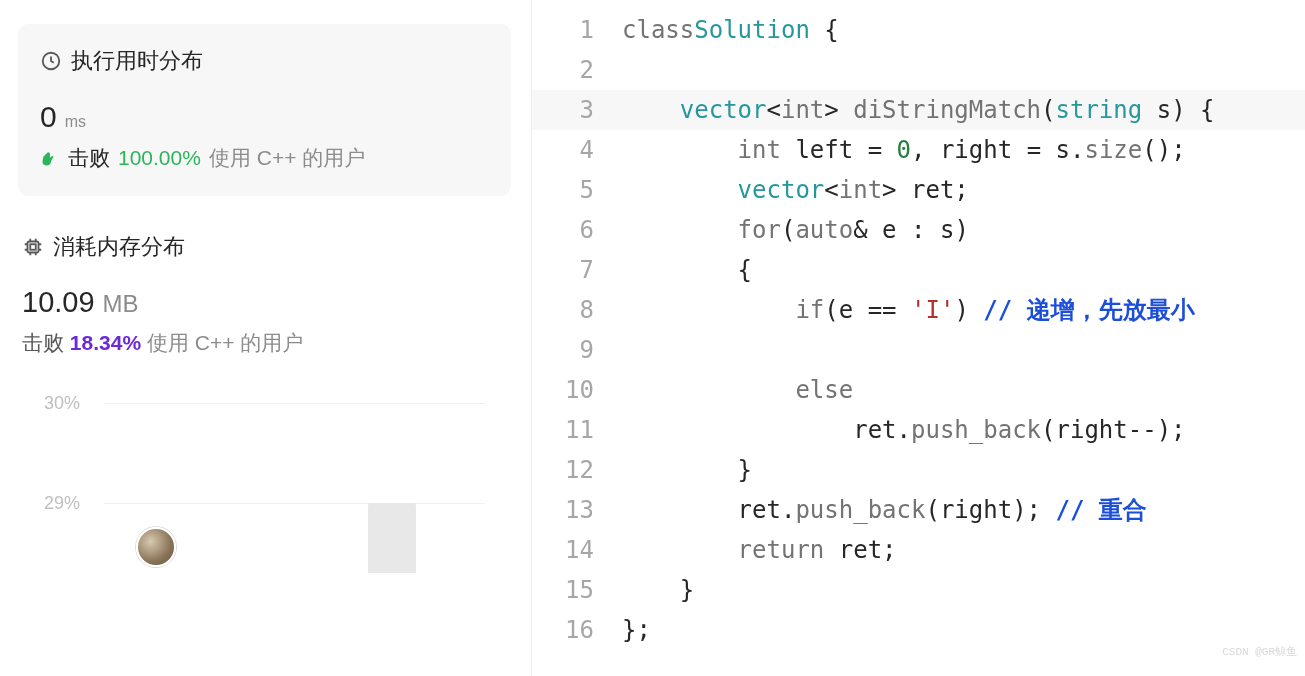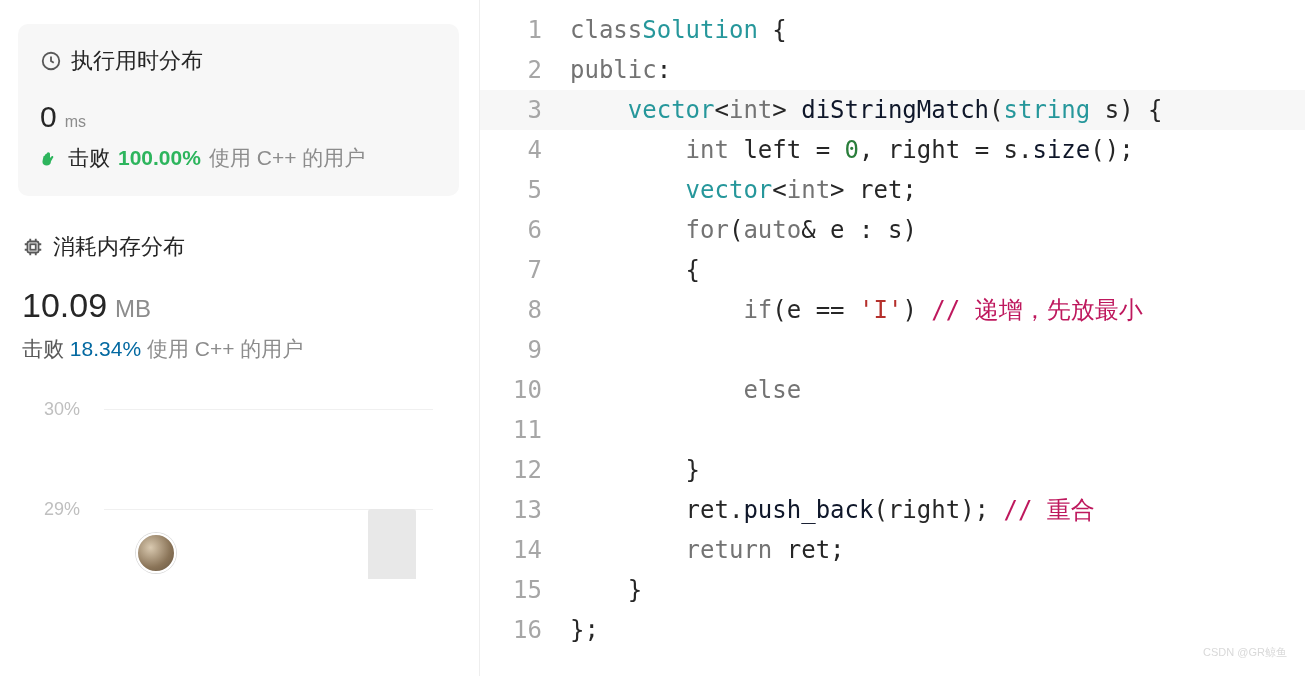--- a/index.html
+++ b/index.html
@@ -6,21 +6,21 @@
   body {
     font-family: -apple-system, BlinkMacSystemFont, "Segoe UI", "PingFang SC", "Microsoft YaHei", sans-serif;
     background: #fff;
     width: 1305px;
     height: 676px;
     overflow: hidden;
     display: flex;
     color: #262626;
   }
   .left-panel {
-    width: 480px;
+    width: 532px;
     padding: 10px 0 0 0;
     border-right: 1px solid #eee;
     position: relative;
   }
   .card {
     background: #f7f7f7;
     border-radius: 10px;
     margin: 14px 20px 30px 18px;
     padding: 22px 22px 24px 22px;
   }
@@ -42,35 +42,35 @@
   .metric-value { font-size: 30px; color: #262626; font-weight: 500; }
   .metric-unit { font-size: 16px; color: #8c8c8c; }
   .beat-line {
     display: flex;
     align-items: center;
     gap: 8px;
     font-size: 21px;
     margin-top: 10px;
   }
   .beat-line .clap { color: #2db55d; font-size: 21px; }
-  .beat-line .pct { color: #2db55d; font-weight: 700; }
+  .beat-line .pct { color: #2db55d; font-weight: 400; }
   .beat-line .rest { color: #8c8c8c; }
   .block2 {
     margin: 0 20px 0 18px;
     padding: 6px 4px 0 4px;
   }
   .block2 .card-title { margin-bottom: 24px; }
-  .block2 .metric-value { font-size: 34px; }
+  .block2 .metric-value { font-size: 29px; }
   .block2 .metric-unit { font-size: 24px; }
   .beat-line2 {
     font-size: 21px;
     color: #595959;
     margin-top: 10px;
   }
-  .beat-line2 .pct { font-weight: 400; color: #0369a1; }
+  .beat-line2 .pct { font-weight: 700; color: #6d28d9; }
   .beat-line2 .rest { color: #8c8c8c; }
   .chart {
     position: relative;
     margin: 32px 22px 0 22px;
     height: 170px;
   }
   .yaxis-label {
     position: absolute;
     left: 0;
     font-size: 18px;
@@ -111,32 +111,32 @@
   .gutter {
     width: 90px;
     text-align: right;
     padding-right: 28px;
     color: #a6a6a6;
     user-select: none;
   }
   .code { white-space: pre; color: #262626; }
   .kw { color: #737373; }
   .type { color: #26979b; }
-  .func { color: #0f172a; }
+  .func { color: #737373; }
   .num { color: #2a7e3b; }
   .str { color: #b5302c; }
-  .cmt { color: #be185d; }
+  .cmt { color: #1d4ed8; font-weight: bold; }
   .op { color: #262626; }
   .watermark {
     position: absolute;
-    right: 18px;
+    right: 8px;
     bottom: 4px;
     font-size: 11px;
     color: #d9d9d9;
-    font-family: Liberation Sans, sans-serif;
+    font-family: Liberation Mono, monospace;
   }
 </style>
 </head>
 <body>
 
 <div class="left-panel">
 
   <div class="card">
     <div class="card-title">
       <svg width="22" height="22" viewBox="0 0 24 24" fill="none" stroke="#595959" stroke-width="2">
@@ -191,21 +191,20 @@
 </div>
 
 <div class="right-panel">
   <div id="code-container">
       <div class="code-row">
         <div class="gutter">1</div>
         <div class="code"><span class="kw">class</span><span></span><span class="type">Solution</span><span> {</span></div>
       </div>
       <div class="code-row">
         <div class="gutter">2</div>
-        <div class="code"><span class="kw">public</span><span class="op">:</span></div>
       </div>
       <div class="code-row hl">
         <div class="gutter">3</div>
         <div class="code"><span>    </span><span class="type">vector</span><span class="op">&lt;</span><span class="kw">int</span><span class="op">&gt;</span><span> </span><span class="func">diStringMatch</span><span class="op">(</span><span class="type">string</span><span> s</span><span class="op">) {</span></div>
       </div>
       <div class="code-row">
         <div class="gutter">4</div>
         <div class="code"><span>        </span><span class="kw">int</span><span> left </span><span class="op">=</span><span> </span><span class="num">0</span><span class="op">,</span><span> right </span><span class="op">=</span><span> s</span><span class="op">.</span><span class="func">size</span><span class="op">();</span></div>
       </div>
       <div class="code-row">
@@ -226,20 +225,21 @@
       </div>
       <div class="code-row">
         <div class="gutter">9</div>
       </div>
       <div class="code-row">
         <div class="gutter">10</div>
         <div class="code"><span>            </span><span class="kw">else</span></div>
       </div>
       <div class="code-row">
         <div class="gutter">11</div>
+        <div class="code"><span>                ret</span><span class="op">.</span><span class="func">push_back</span><span class="op">(</span><span>right</span><span class="op">--);</span></div>
       </div>
       <div class="code-row">
         <div class="gutter">12</div>
         <div class="code"><span>        </span><span class="op">}</span></div>
       </div>
       <div class="code-row">
         <div class="gutter">13</div>
         <div class="code"><span>        ret</span><span class="op">.</span><span class="func">push_back</span><span class="op">(</span><span>right</span><span class="op">);</span><span> </span><span class="cmt">// 重合</span></div>
       </div>
       <div class="code-row">

